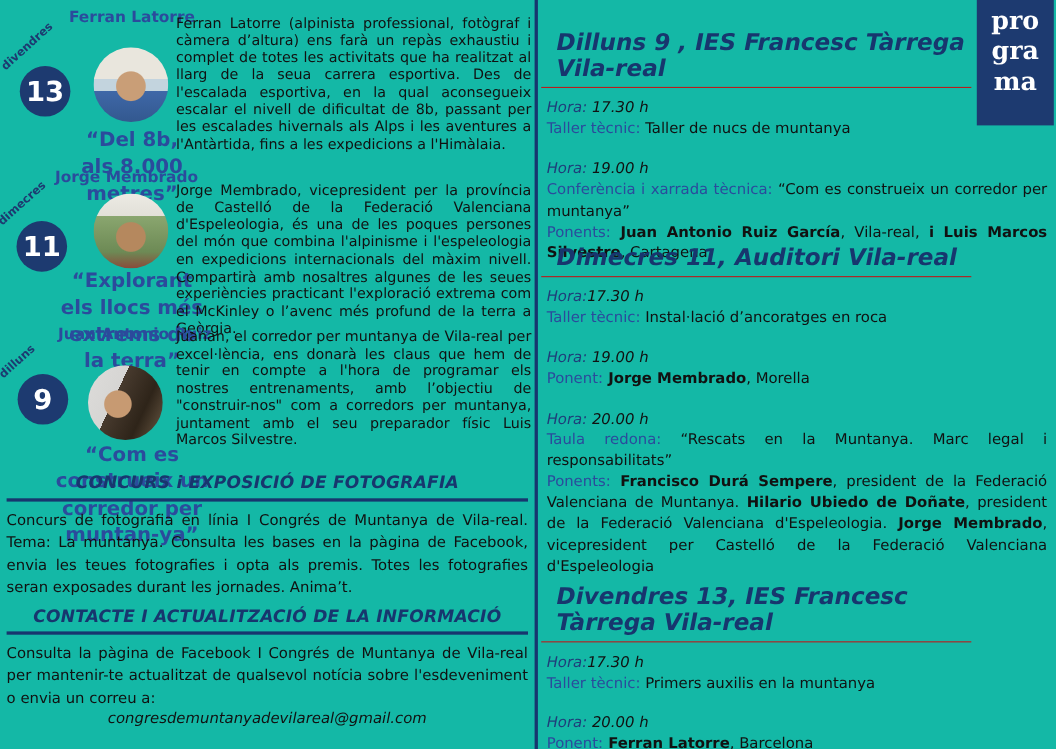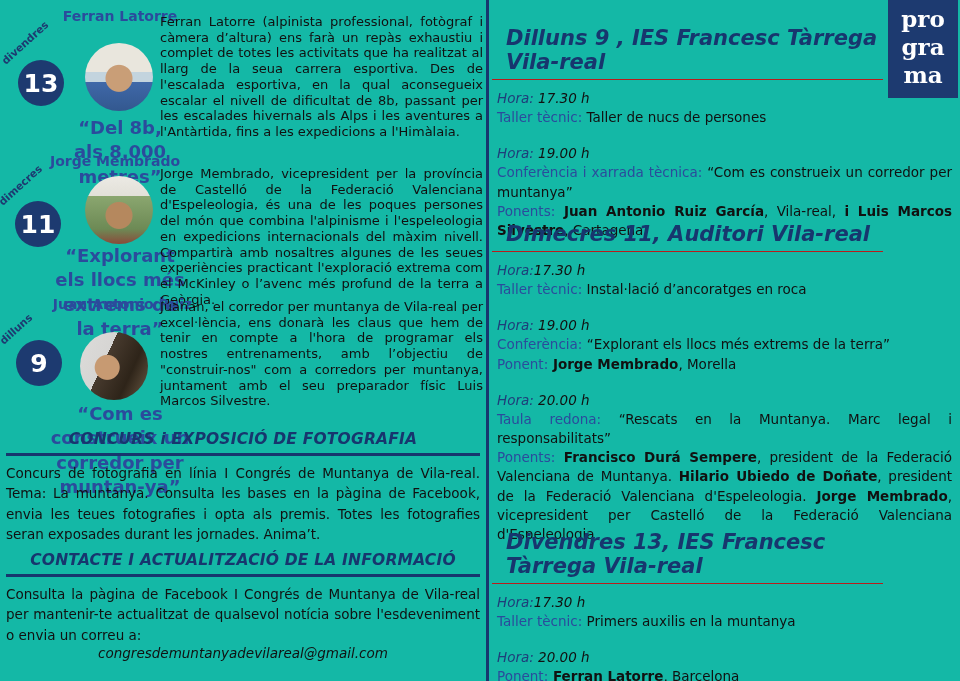--- a/index.html
+++ b/index.html
@@ -61,21 +61,21 @@
   
   .info{position:absolute;left:6px;width:474px;}
   .concurs{top:430px}
   .contacte{top:551px}
   .info-title{margin:0 0 7px 0;padding-bottom:5px;border-bottom:3px solid #17366e;text-align:center;
     font-size:15.5px;font-style:italic;font-weight:bold;color:#17366e;letter-spacing:.2px;}
   .info-body{margin:0;font-size:13.5px;line-height:1.5;text-align:justify;color:#111;}
   .email{margin:0;text-align:center;font-style:italic;font-size:13.5px;color:#111;}
 
   
-  .banner{position:absolute;left:399px;top:0;width:70px;height:98px;background:#1d3a70;color:#fff;
+  .banner{position:absolute;left:399px;top:0;width:70px;height:114px;background:#1d3a70;color:#fff;
     font-family:"DejaVu Serif",serif;font-weight:bold;font-size:23px;line-height:1.22;
     padding-top:5px;box-sizing:border-box;text-align:center;}
   .day{position:absolute;left:0;width:467px;}
   .day1{top:26px}
   .day2{top:222px}
   .day3{top:530px}
   .day-title{margin:0 0 0 3px;width:377px;padding:0 0 5px 14px;border-bottom:1px solid #b91c1c;
     font-size:21px;font-weight:bold;font-style:italic;color:#17366e;}
   .event{margin-top:9px;}
   .event + .event{margin-top:17px;}
@@ -146,38 +146,37 @@
     <div class="banner">
       <div>pro</div>
       <div>gra</div>
       <div>ma</div>
     </div>
 
     <section class="day day1">
       <h3 class="day-title">Dilluns 9 , IES Francesc Tàrrega Vila-real</h3>
       <div class="event">
         <p class="evline"><span class="hora-lbl">Hora:</span><span class="hora-v"> 17.30 h</span></p>
-        <p class="evline"><span class="lbl">Taller tècnic:</span><span> Taller de nucs de persones</span></p>
+        <p class="evline"><span class="lbl">Taller tècnic:</span><span> Taller de nucs de muntanya</span></p>
       </div>
       <div class="event">
         <p class="evline"><span class="hora-lbl">Hora:</span><span class="hora-v"> 19.00 h</span></p>
         <p class="evline"><span class="lbl">Conferència i xarrada tècnica:</span><span> “Com es construeix un corredor per muntanya”</span></p>
         <p class="evline"><span class="lbl">Ponents:</span><span class="b"> Juan Antonio Ruiz García</span><span>, Vila-real, </span><span class="b">i Luis Marcos Silvestre</span><span>, Cartagena</span></p>
       </div>
     </section>
 
     <section class="day day2">
       <h3 class="day-title">Dimecres 11, Auditori Vila-real</h3>
       <div class="event">
         <p class="evline"><span class="hora-lbl">Hora:</span><span class="hora-v">17.30 h</span></p>
         <p class="evline"><span class="lbl">Taller tècnic:</span><span> Instal·lació d’ancoratges en roca</span></p>
       </div>
       <div class="event">
         <p class="evline"><span class="hora-lbl">Hora:</span><span class="hora-v"> 19.00 h</span></p>
-        <p class="evline"><span class="lbl">Conferència:</span><span> “Explorant els llocs més extrems de la terra”</span></p>
         <p class="evline"><span class="lbl">Ponent:</span><span class="b"> Jorge Membrado</span><span>, Morella</span></p>
       </div>
       <div class="event">
         <p class="evline"><span class="hora-lbl">Hora:</span><span class="hora-v"> 20.00 h</span></p>
         <p class="evline"><span class="lbl">Taula redona:</span><span> “Rescats en la Muntanya. Marc legal i responsabilitats”</span></p>
         <p class="evline"><span class="lbl">Ponents:</span><span class="b"> Francisco Durá Sempere</span><span>, president de la Federació Valenciana de Muntanya. </span><span class="b">Hilario Ubiedo de Doñate</span><span>, president de la Federació Valenciana d'Espeleologia. </span><span class="b">Jorge Membrado</span><span>, vicepresident per Castelló de la Federació Valenciana d'Espeleologia</span></p>
       </div>
     </section>
 
     <section class="day day3">

